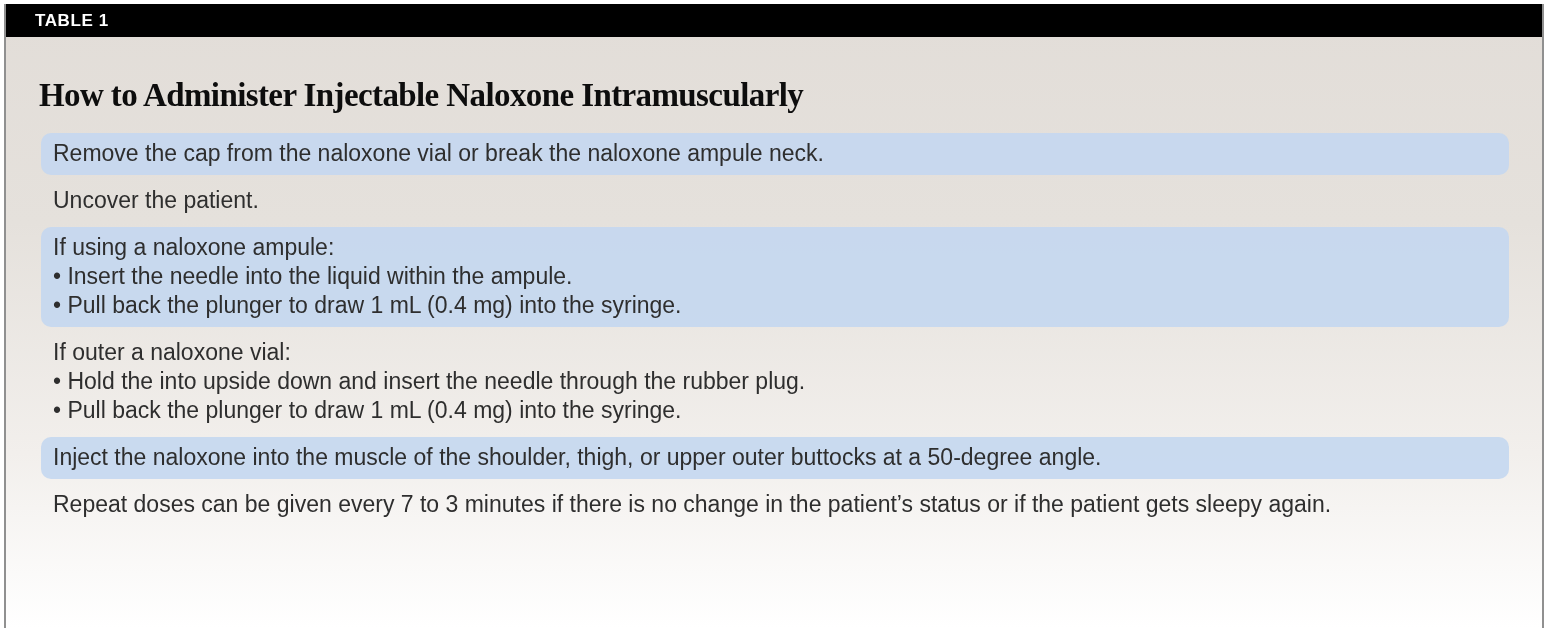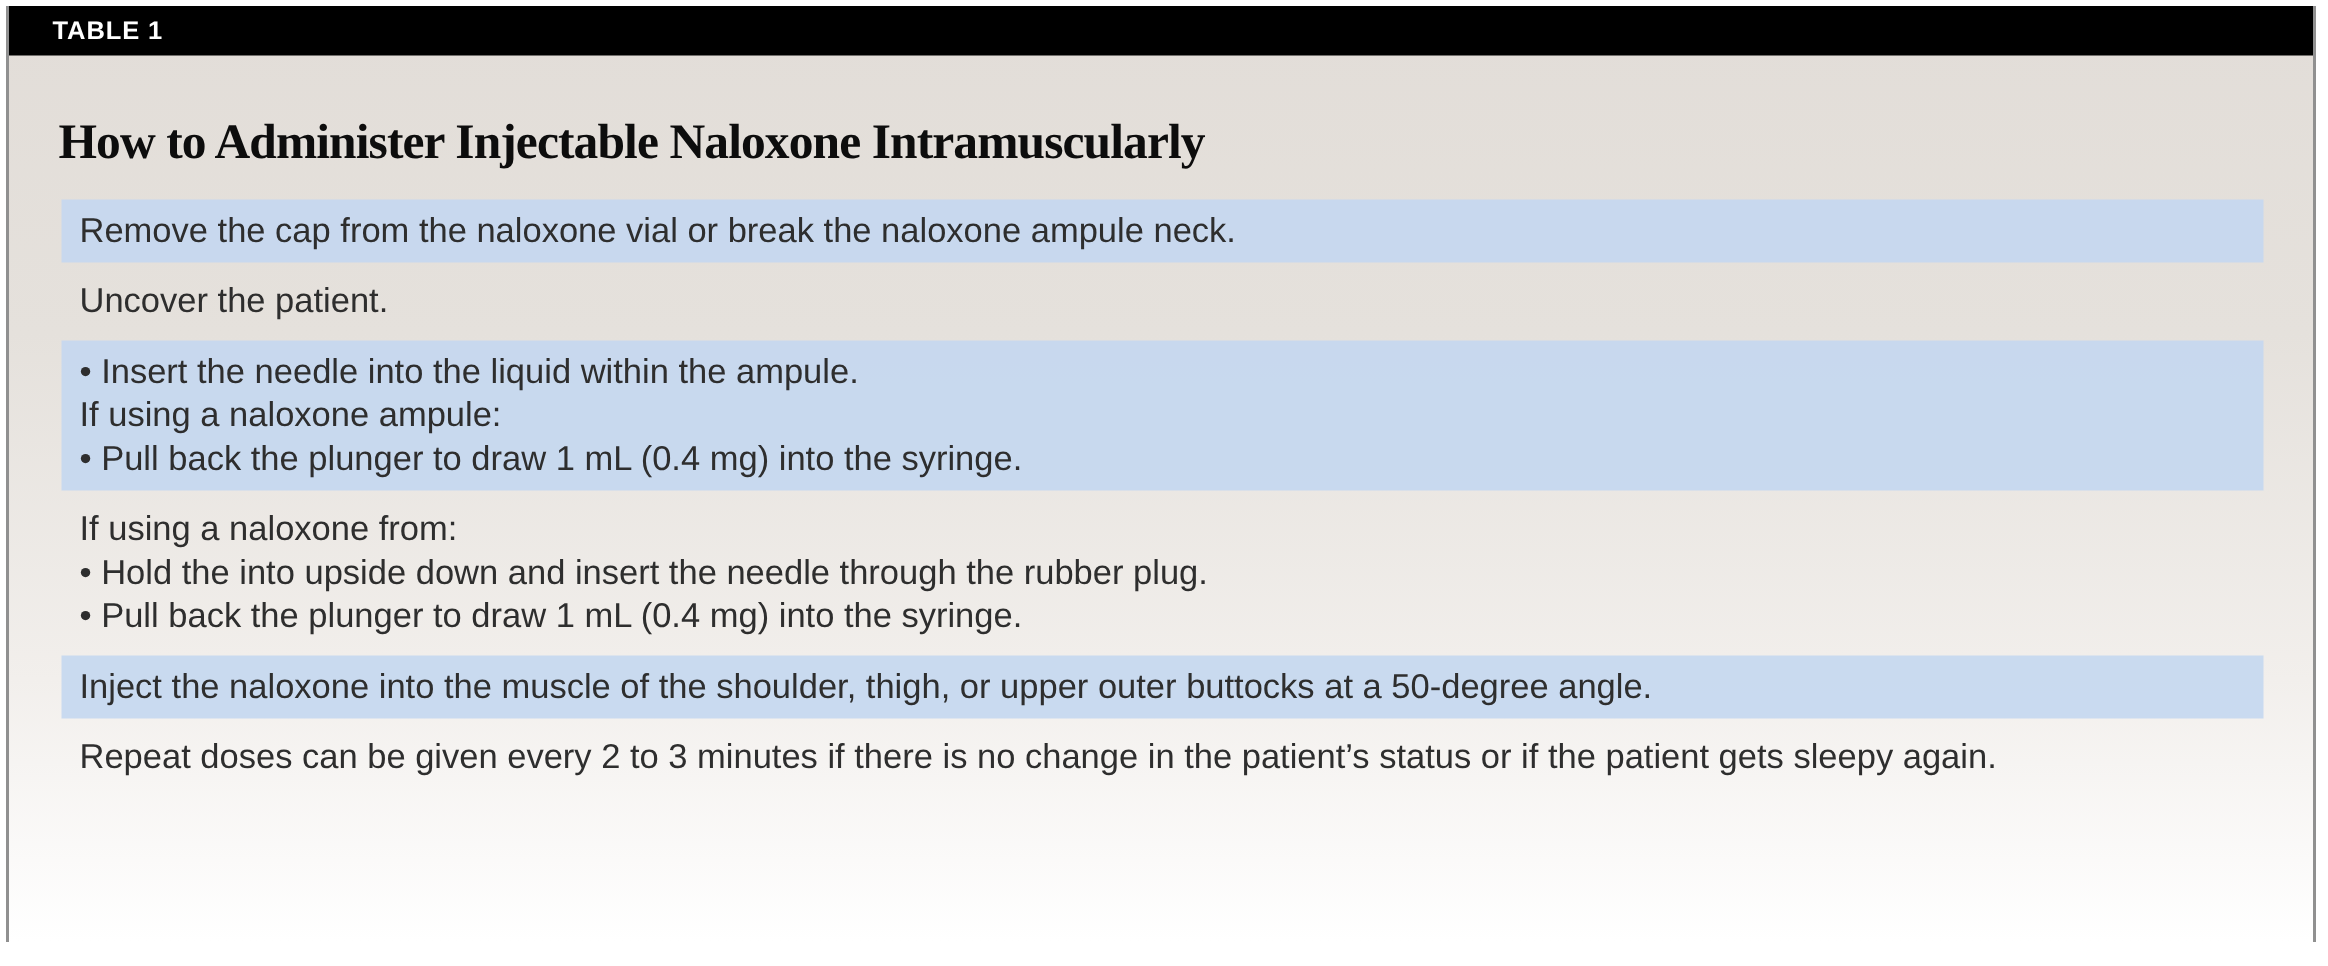--- a/index.html
+++ b/index.html
@@ -71,20 +71,21 @@
   .row {
     box-sizing: border-box;
     padding: 6px 12px 7px 12px;
     margin-bottom: 5px;
     font-size: 23px;
     line-height: 29px;
     color: var(--text);
   }
   .row.highlight {
     background: var(--highlight);
+    border-radius: 10px;
   }
   .row-line {
     white-space: normal;
   }
 </style>
 </head>
 <body>
 
 <div class="page">
   <div class="table-card">
@@ -93,30 +94,30 @@
     </div>
     <h1 class="table-title">How to Administer Injectable Naloxone Intramuscularly</h1>
     <div class="rows">
         <div class="row highlight">
           <div class="row-line">Remove the cap from the naloxone vial or break the naloxone ampule neck.</div>
         </div>
         <div class="row">
           <div class="row-line">Uncover the patient.</div>
         </div>
         <div class="row highlight">
+          <div class="row-line">If using a naloxone ampule:</div>
           <div class="row-line">• Insert the needle into the liquid within the ampule.</div>
-          <div class="row-line">If using a naloxone ampule:</div>
           <div class="row-line">• Pull back the plunger to draw 1 mL (0.4 mg) into the syringe.</div>
         </div>
         <div class="row">
-          <div class="row-line">If using a naloxone from:</div>
+          <div class="row-line">If outer a naloxone vial:</div>
           <div class="row-line">• Hold the into upside down and insert the needle through the rubber plug.</div>
           <div class="row-line">• Pull back the plunger to draw 1 mL (0.4 mg) into the syringe.</div>
         </div>
         <div class="row highlight">
           <div class="row-line">Inject the naloxone into the muscle of the shoulder, thigh, or upper outer buttocks at a 50-degree angle.</div>
         </div>
         <div class="row">
-          <div class="row-line">Repeat doses can be given every 2 to 3 minutes if there is no change in the patient’s status or if the patient gets sleepy again.</div>
+          <div class="row-line">Repeat doses can be given every 7 to 3 minutes if there is no change in the patient’s status or if the patient gets sleepy again.</div>
         </div>
       </div>
   </div>
 </div>
 
 </body></html>

